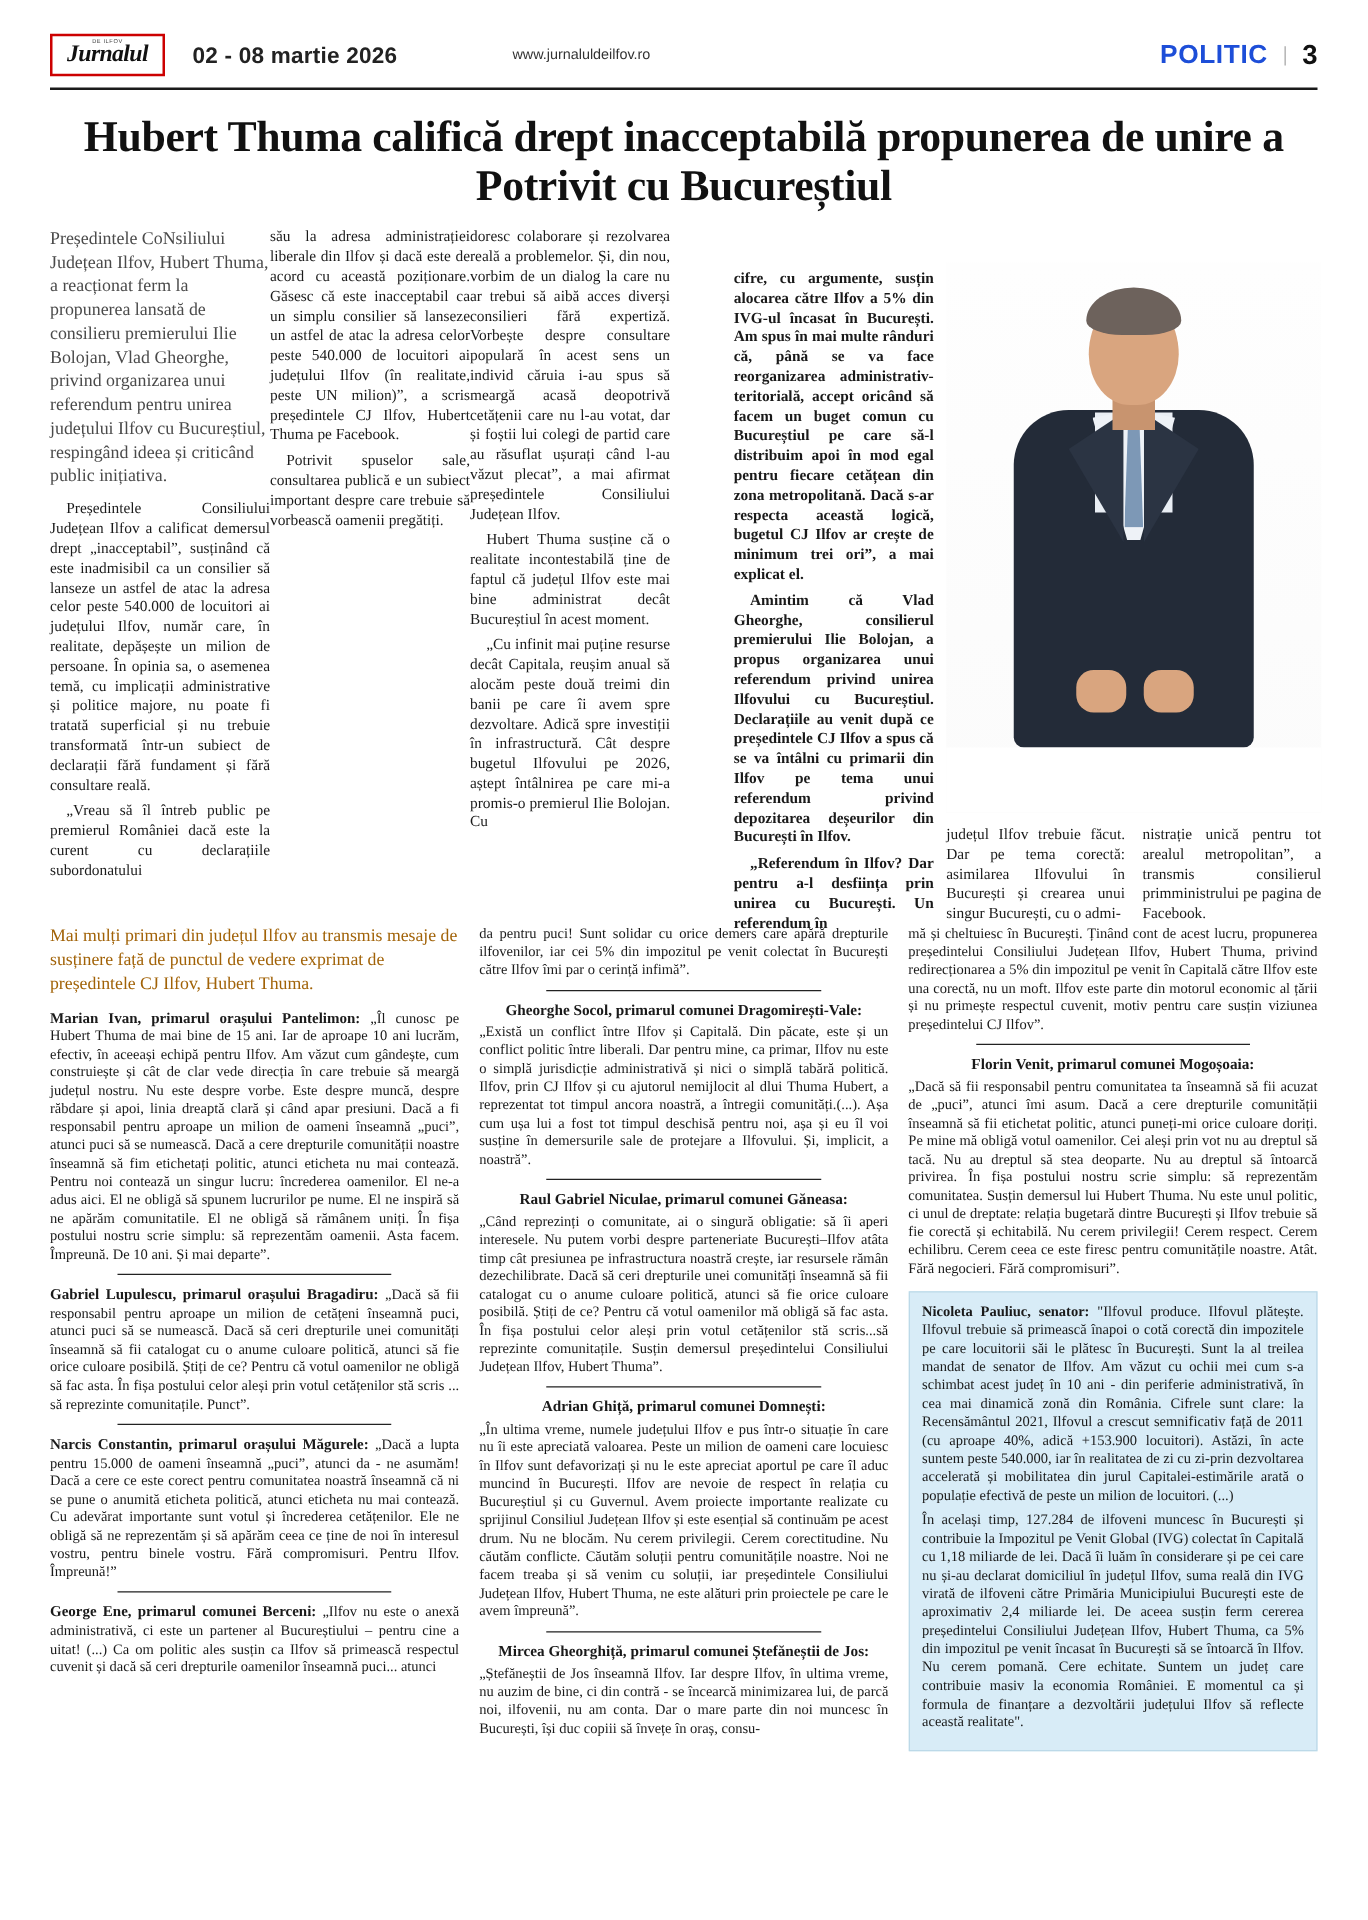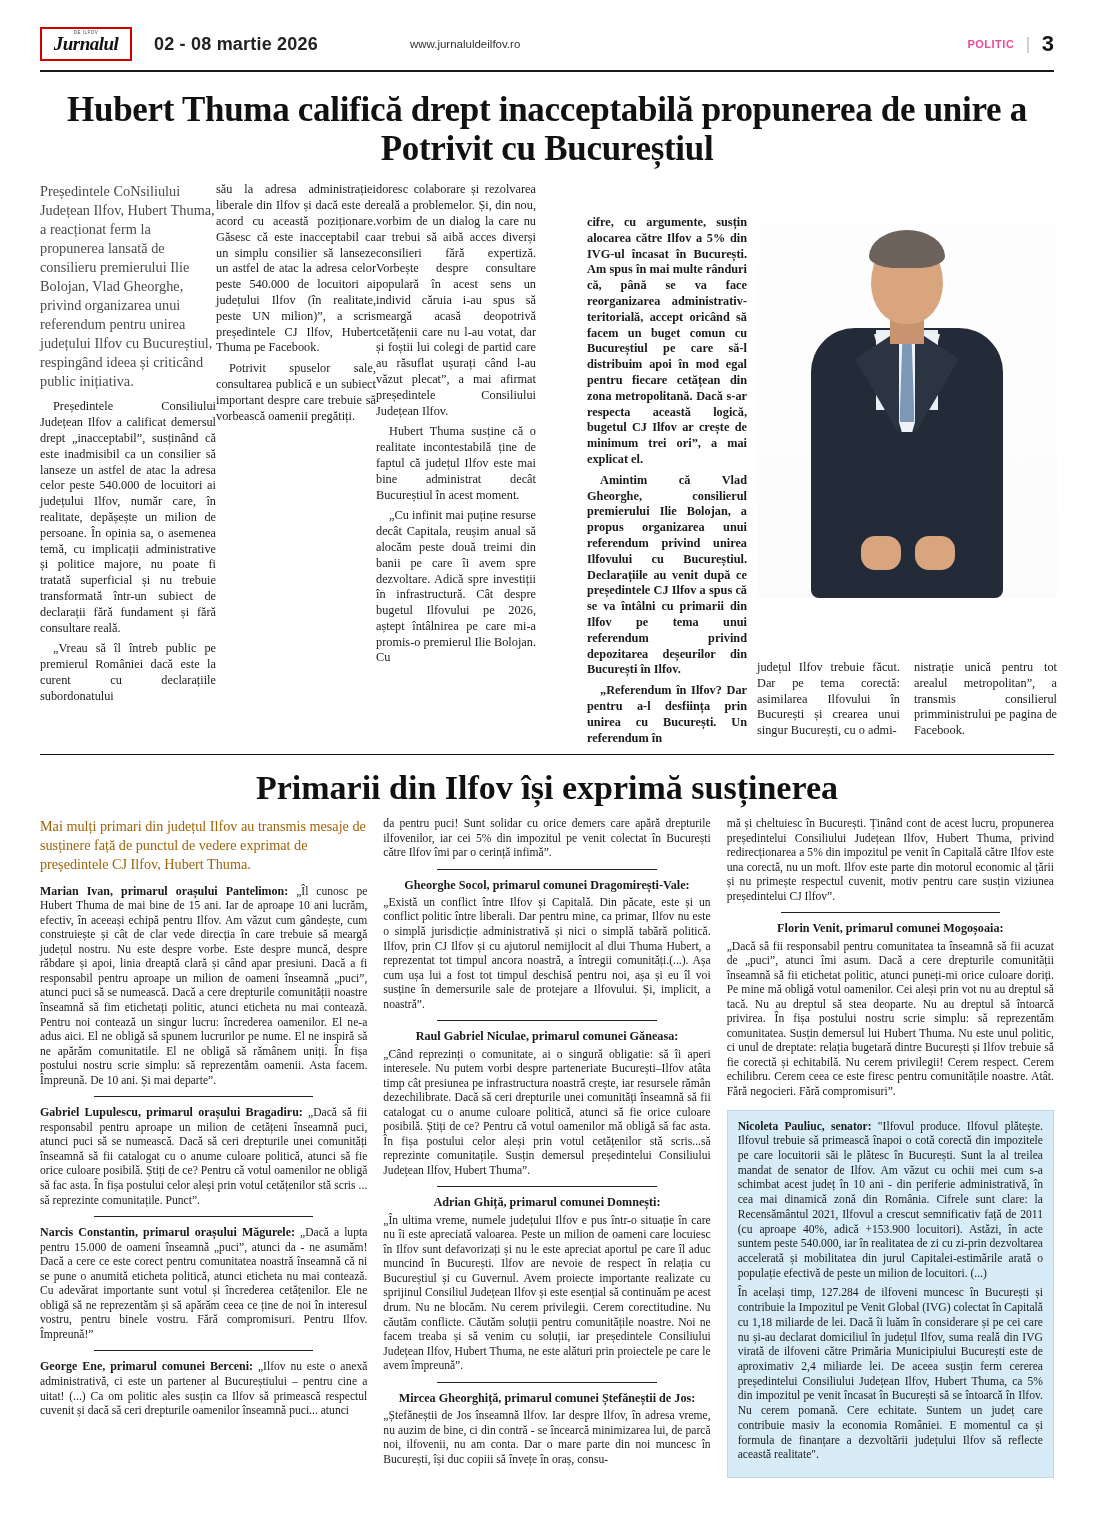--- a/index.html
+++ b/index.html
@@ -73,22 +73,22 @@
   }
   .header-right {
     margin-left: auto;
     display: flex;
     align-items: center;
     gap: 12px;
   }
   .section-name {
     font-family: "Liberation Sans", sans-serif;
     font-weight: bold;
-    font-size: 11px;
-    color: #ec4899;
+    font-size: 21px;
+    color: #1d4ed8;
     letter-spacing: 0.5px;
   }
   .sep-bar {
     color: #999;
     font-size: 17px;
   }
   .page-num {
     font-family: "Liberation Sans", sans-serif;
     font-weight: bold;
     font-size: 22px;
@@ -348,21 +348,20 @@
   </div>
 
   <div style="position:absolute; left:757px; top:660px; width:143px;" class="col">
     <p class="noind">județul Ilfov trebuie făcut. Dar pe tema corectă: asimilarea Ilfovului în București și crearea unui singur București, cu o admi-</p>
   </div>
   <div style="position:absolute; left:914px; top:660px; width:143px;" class="col">
     <p class="noind">nistrație unică pentru tot arealul metropolitan”, a transmis consilierul primministrului pe pagina de Facebook.</p>
   </div>
 
   <div style="position:absolute; left:40px; right:40px; top:740px;">
-    <h2 class="headline-2">Primarii din Ilfov își exprimă susținerea</h2>
 
     <div class="art2">
 
       <div class="a2col">
         <div class="lead2">Mai mulți primari din județul Ilfov au transmis mesaje de susținere față de punctul de vedere exprimat de președintele CJ Ilfov, Hubert Thuma.</div>
         <div class="body">
           <div class="entry">
             <p><span class="subhead">Marian Ivan, primarul orașului Pantelimon:</span> <span>„Îl cunosc pe Hubert Thuma de mai bine de 15 ani. Iar de aproape 10 ani lucrăm, efectiv, în aceeași echipă pentru Ilfov. Am văzut cum gândește, cum construiește și cât de clar vede direcția în care trebuie să meargă județul nostru. Nu este despre vorbe. Este despre muncă, despre răbdare și apoi, linia dreaptă clară și când apar presiuni. Dacă a fi responsabil pentru aproape un milion de oameni înseamnă „puci”, atunci puci să se numească. Dacă a cere drepturile comunității noastre înseamnă să fim etichetați politic, atunci eticheta nu mai contează. Pentru noi contează un singur lucru: încrederea oamenilor. El ne-a adus aici. El ne obligă să spunem lucrurilor pe nume. El ne inspiră să ne apărăm comunitatile. El ne obligă să rămânem uniți. În fișa postului nostru scrie simplu: să reprezentăm oamenii. Asta facem. Împreună. De 10 ani. Și mai departe”.</span></p>
           </div>
           <hr class="rule">
@@ -394,21 +393,21 @@
             <p>„Când reprezinți o comunitate, ai o singură obligatie: să îi aperi interesele. Nu putem vorbi despre parteneriate București–Ilfov atâta timp cât presiunea pe infrastructura noastră crește, iar resursele rămân dezechilibrate. Dacă să ceri drepturile unei comunități înseamnă să fii catalogat cu o anume culoare politică, atunci să fie orice culoare posibilă. Știți de ce? Pentru că votul oamenilor mă obligă să fac asta. În fișa postului celor aleși prin votul cetățenilor stă scris...să reprezinte comunitațile. Susțin demersul președintelui Consiliului Județean Ilfov, Hubert Thuma”.</p>
           </div>
           <hr class="rule">
           <div class="entry">
             <div class="entry-title">Adrian Ghiță, primarul comunei Domnești:</div>
             <p>„În ultima vreme, numele județului Ilfov e pus într-o situație în care nu îi este apreciată valoarea. Peste un milion de oameni care locuiesc în Ilfov sunt defavorizați și nu le este apreciat aportul pe care îl aduc muncind în București. Ilfov are nevoie de respect în relația cu Bucureștiul și cu Guvernul. Avem proiecte importante realizate cu sprijinul Consiliul Județean Ilfov și este esențial să continuăm pe acest drum. Nu ne blocăm. Nu cerem privilegii. Cerem corectitudine. Nu căutăm conflicte. Căutăm soluții pentru comunitățile noastre. Noi ne facem treaba și să venim cu soluții, iar președintele Consiliului Județean Ilfov, Hubert Thuma, ne este alături prin proiectele pe care le avem împreună”.</p>
           </div>
           <hr class="rule">
           <div class="entry">
             <div class="entry-title">Mircea Gheorghiță, primarul comunei Ștefăneștii de Jos:</div>
-            <p>„Ștefăneștii de Jos înseamnă Ilfov. Iar despre Ilfov, în adresa vreme, nu auzim de bine, ci din contră - se încearcă minimizarea lui, de parcă noi, ilfovenii, nu am conta. Dar o mare parte din noi muncesc în București, își duc copiii să învețe în oraș, consu-</p>
+            <p>„Ștefăneștii de Jos înseamnă Ilfov. Iar despre Ilfov, în ultima vreme, nu auzim de bine, ci din contră - se încearcă minimizarea lui, de parcă noi, ilfovenii, nu am conta. Dar o mare parte din noi muncesc în București, își duc copiii să învețe în oraș, consu-</p>
           </div>
         </div>
       </div>
 
       <div class="a2col">
         <div class="body">
           <p>mă și cheltuiesc în București. Ținând cont de acest lucru, propunerea președintelui Consiliului Județean Ilfov, Hubert Thuma, privind redirecționarea a 5% din impozitul pe venit în Capitală către Ilfov este una corectă, nu un moft. Ilfov este parte din motorul economic al țării și nu primește respectul cuvenit, motiv pentru care susțin viziunea președintelui CJ Ilfov”.</p>
           <hr class="rule">
           <div class="entry">
             <div class="entry-title">Florin Venit, primarul comunei Mogoșoaia:</div>

